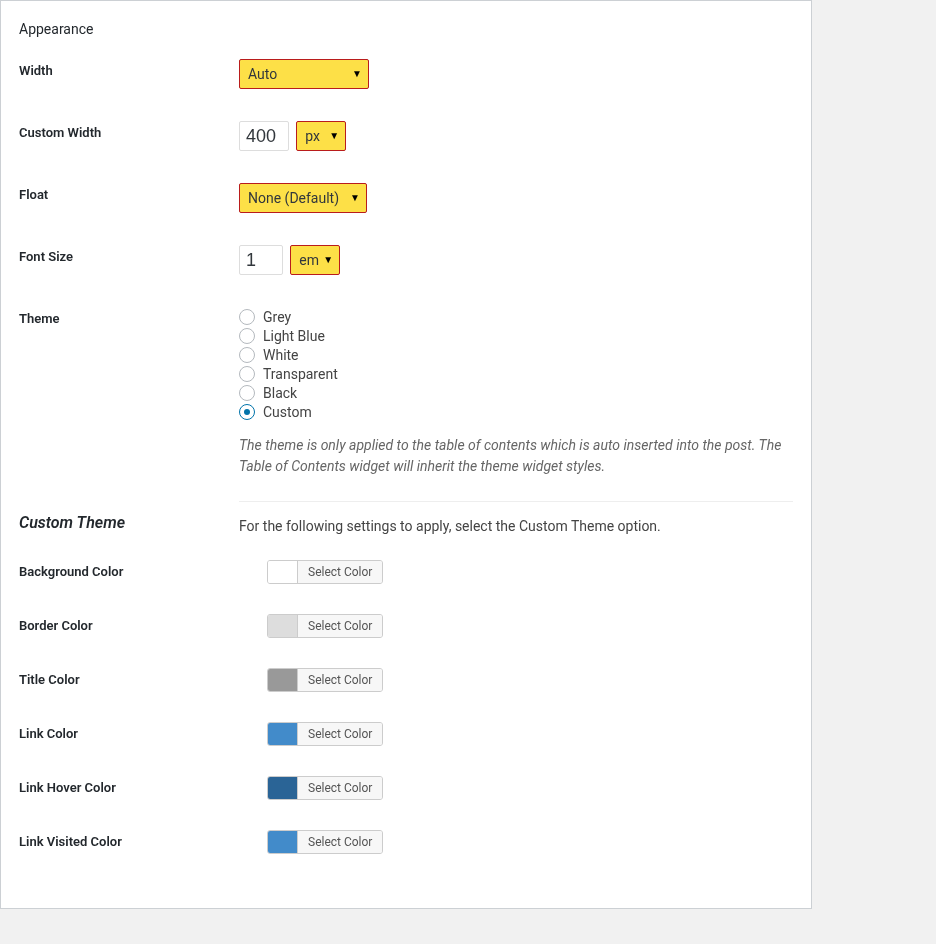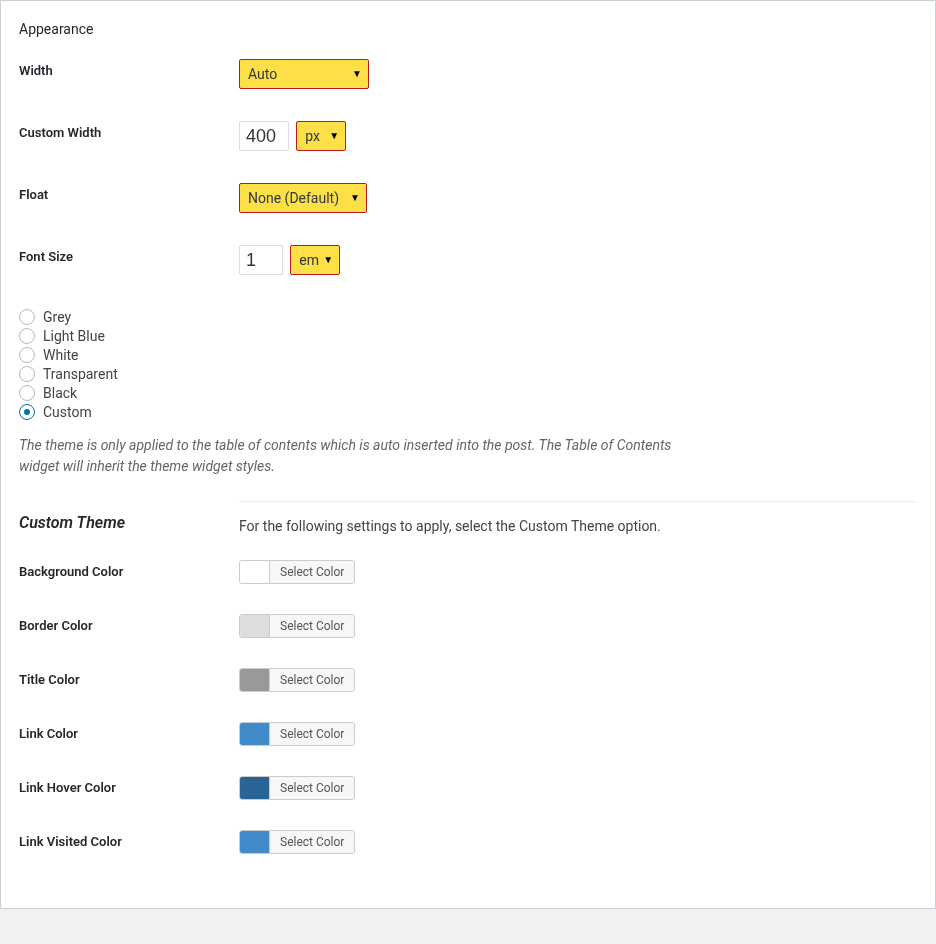--- a/index.html
+++ b/index.html
@@ -5,21 +5,21 @@
     * { box-sizing: border-box; }
     body {
       margin: 0;
       padding: 0;
       font-family: -apple-system, BlinkMacSystemFont, "Segoe UI", Roboto, "Helvetica Neue", Arial, sans-serif;
       font-size: 13px;
       color: #444;
       background: #f1f1f1;
     }
     .panel {
-      width: 936px;
+      width: 812px;
       background: #fff;
       border: 1px solid #ccd0d4;
       padding: 10px 18px 24px 18px;
     }
     .section-title {
       font-size: 14px;
       font-weight: 400;
       color: #23282d;
       margin: 10px 0 22px 0;
     }
@@ -132,20 +132,21 @@
     .custom-row { display: flex; align-items: flex-start; margin-bottom: 26px; }
     .custom-note { font-size: 14px; color: #444; margin-top: 16px; }
     .color-picker {
       display: inline-flex;
       border: 1px solid #ccc;
       border-radius: 3px;
       overflow: hidden;
       height: 24px;
       cursor: pointer;
       background: #f7f7f7;
+      margin-left: 28px;
     }
     .swatch {
       width: 30px;
       border-right: 1px solid #ccc;
     }
     .swatch.empty { background: #fff; }
     .select-color-label {
       padding: 0 10px;
       font-size: 12px;
       color: #555;
@@ -196,20 +197,21 @@
     <div class="field-col">
       <input class="num-input" style="width: 44px;" value="1">
       <span class="select-wrap" style="width:50px;margin-left:4px">
         <span>em</span>
         <span class="caret">▼</span>
       </span>
     </div>
   </div>
 
   <div class="form-row" style="margin-bottom:24px">
+    <div class="label-col">Theme</div>
     <div class="field-col">
       <div class="radio-list" id="theme-radios">
           <div>
             <span class="radio-outer"></span>
             <span>Grey</span>
           </div>
           <div>
             <span class="radio-outer"></span>
             <span>Light Blue</span>
           </div>

